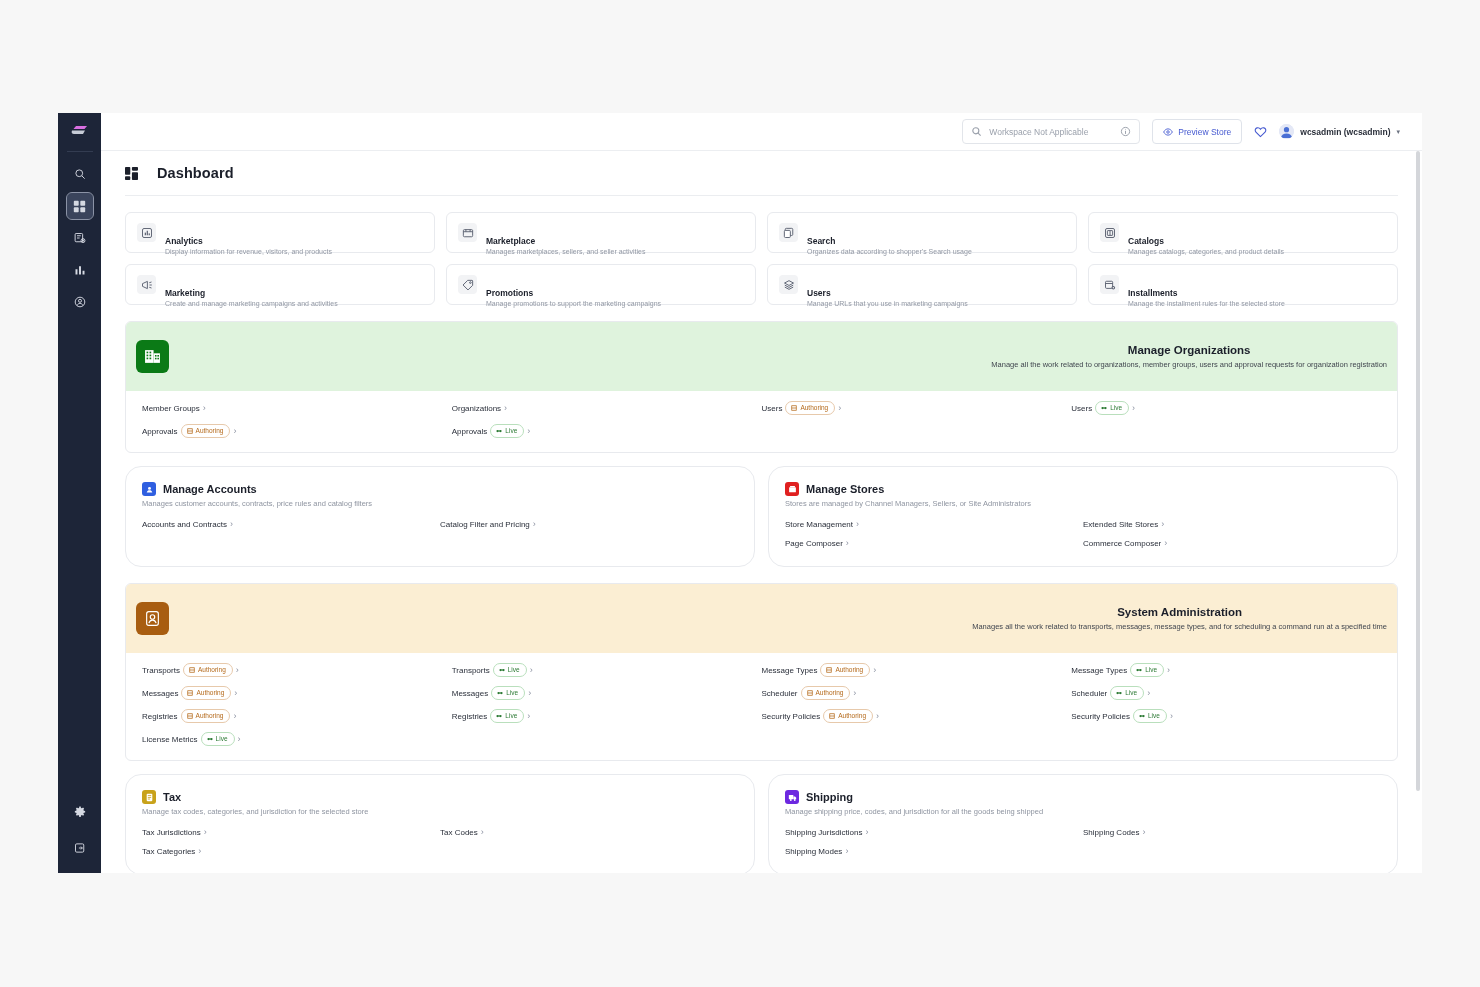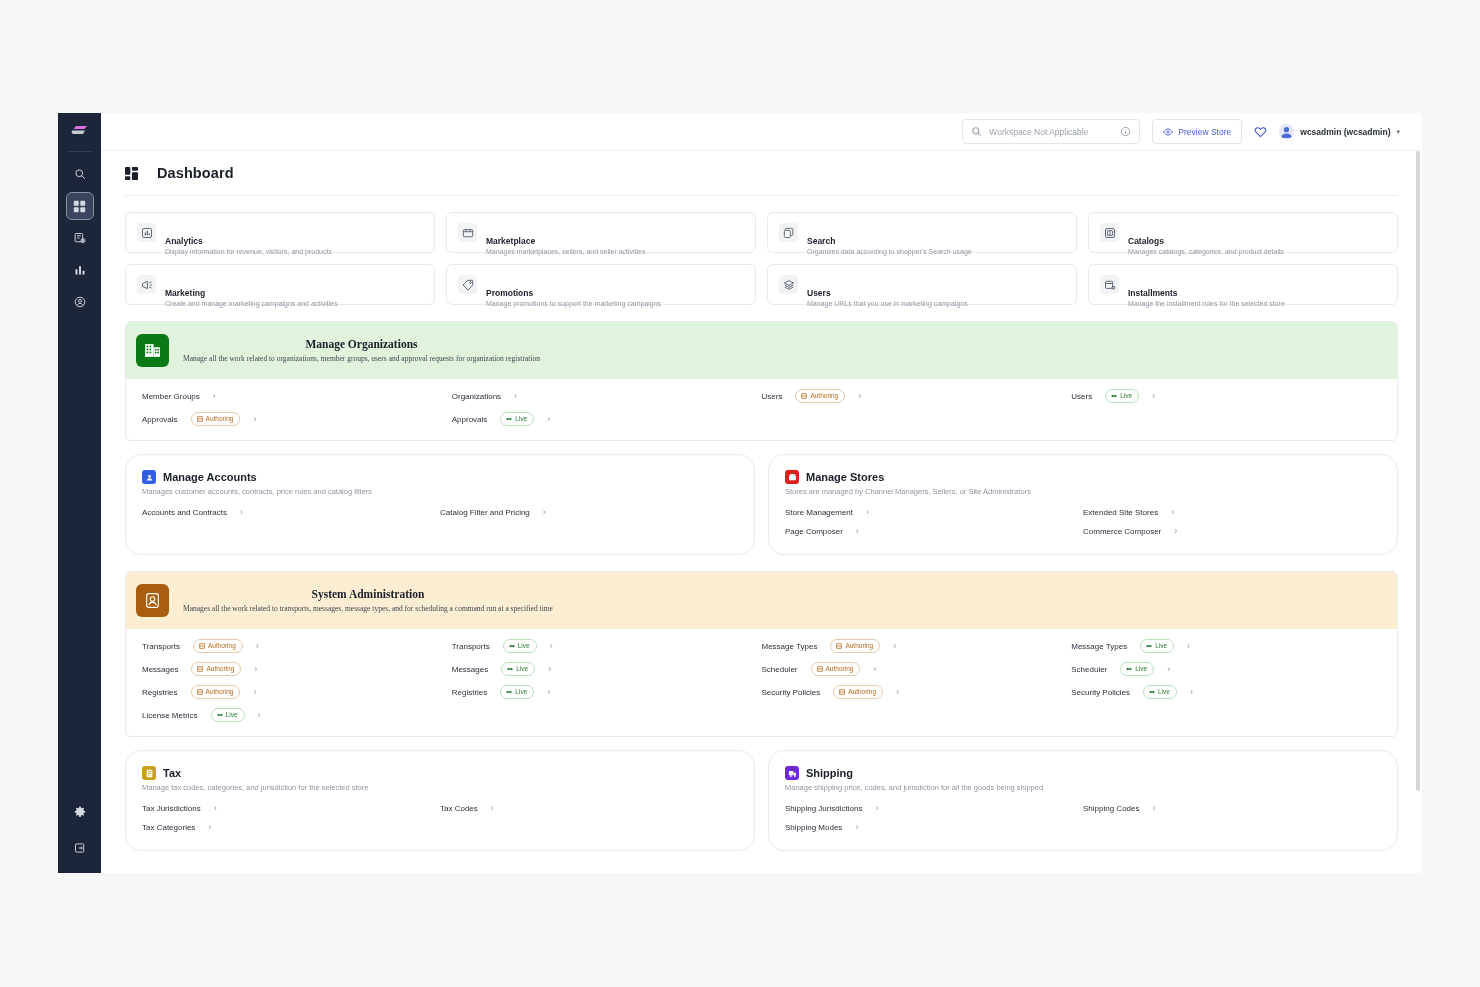--- a/index.html
+++ b/index.html
@@ -86,32 +86,32 @@
   .qicon {
     width:19px; height:19px; border-radius:4px; background:#f2f3f5;
     display:flex; align-items:center; justify-content:center; color:#5a6070; flex:0 0 auto;
   }
   .qtext { min-width:0;margin-top:28px; }
   .qtitle { font-size:8.5px; font-weight:bold; color:#1b1f2a; line-height:11px; }
   .qdesc { font-size:7px; color:#9298a4; line-height:10px; white-space:nowrap; overflow:hidden; text-overflow:ellipsis; }
 
   
   .section { margin-top: 16px; border:1px solid #e8eaee; border-radius:6px; overflow:hidden; background:#fff; }
-  .banner { display:flex; align-items:center; justify-content:flex-start; gap: 14px; padding: 12px 10px; font-family: Liberation Serif, serif; }
+  .banner { display:flex; align-items:center; justify-content:space-between; gap: 14px; padding: 18px 10px; }
   .banner.green { background:#dff3dd; }
   .banner.orange { background:#fbeed3; }
   .banner-icon { width:33px; height:33px; border-radius:6px; display:flex; align-items:center; justify-content:center; flex:0 0 auto; }
   .banner-icon.green { background:#0b7a16; }
   .banner-icon.orange { background:#a85d10; }
   .banner-text { text-align:center; }
   .banner-title { font-size:11.5px; font-weight:bold; color:#1b1f2a; line-height:16px; }
   .banner-desc { font-size:7.5px; color:#41464f; line-height:13px; }
 
   .links-grid { display:grid; grid-template-columns: repeat(4, 1fr); padding: 10px 16px 14px 16px; row-gap: 9px; }
-  .link-row { display:flex; align-items:center; gap:13px; font-size:8px; color:#2a2f3a; cursor:pointer; }
+  .link-row { display:flex; align-items:center; gap:3px; font-size:8px; color:#2a2f3a; cursor:pointer; }
   .link-label { white-space:nowrap; }
   .badge {
     display:inline-flex; align-items:center; gap:3px;
     border-radius:9px; padding: 1px 6px 1px 5px;
     font-size:6.5px; line-height:10px; white-space:nowrap;
   }
   .badge.authoring { border:1px solid #e7c9ab; color:#b4691a; background:#fff; }
   .badge.live { border:1px solid #b9dfbc; color:#2c7a34; background:#fff; }
   .chev { color:#8a90a0; font-size:9px; line-height:1; }
 

